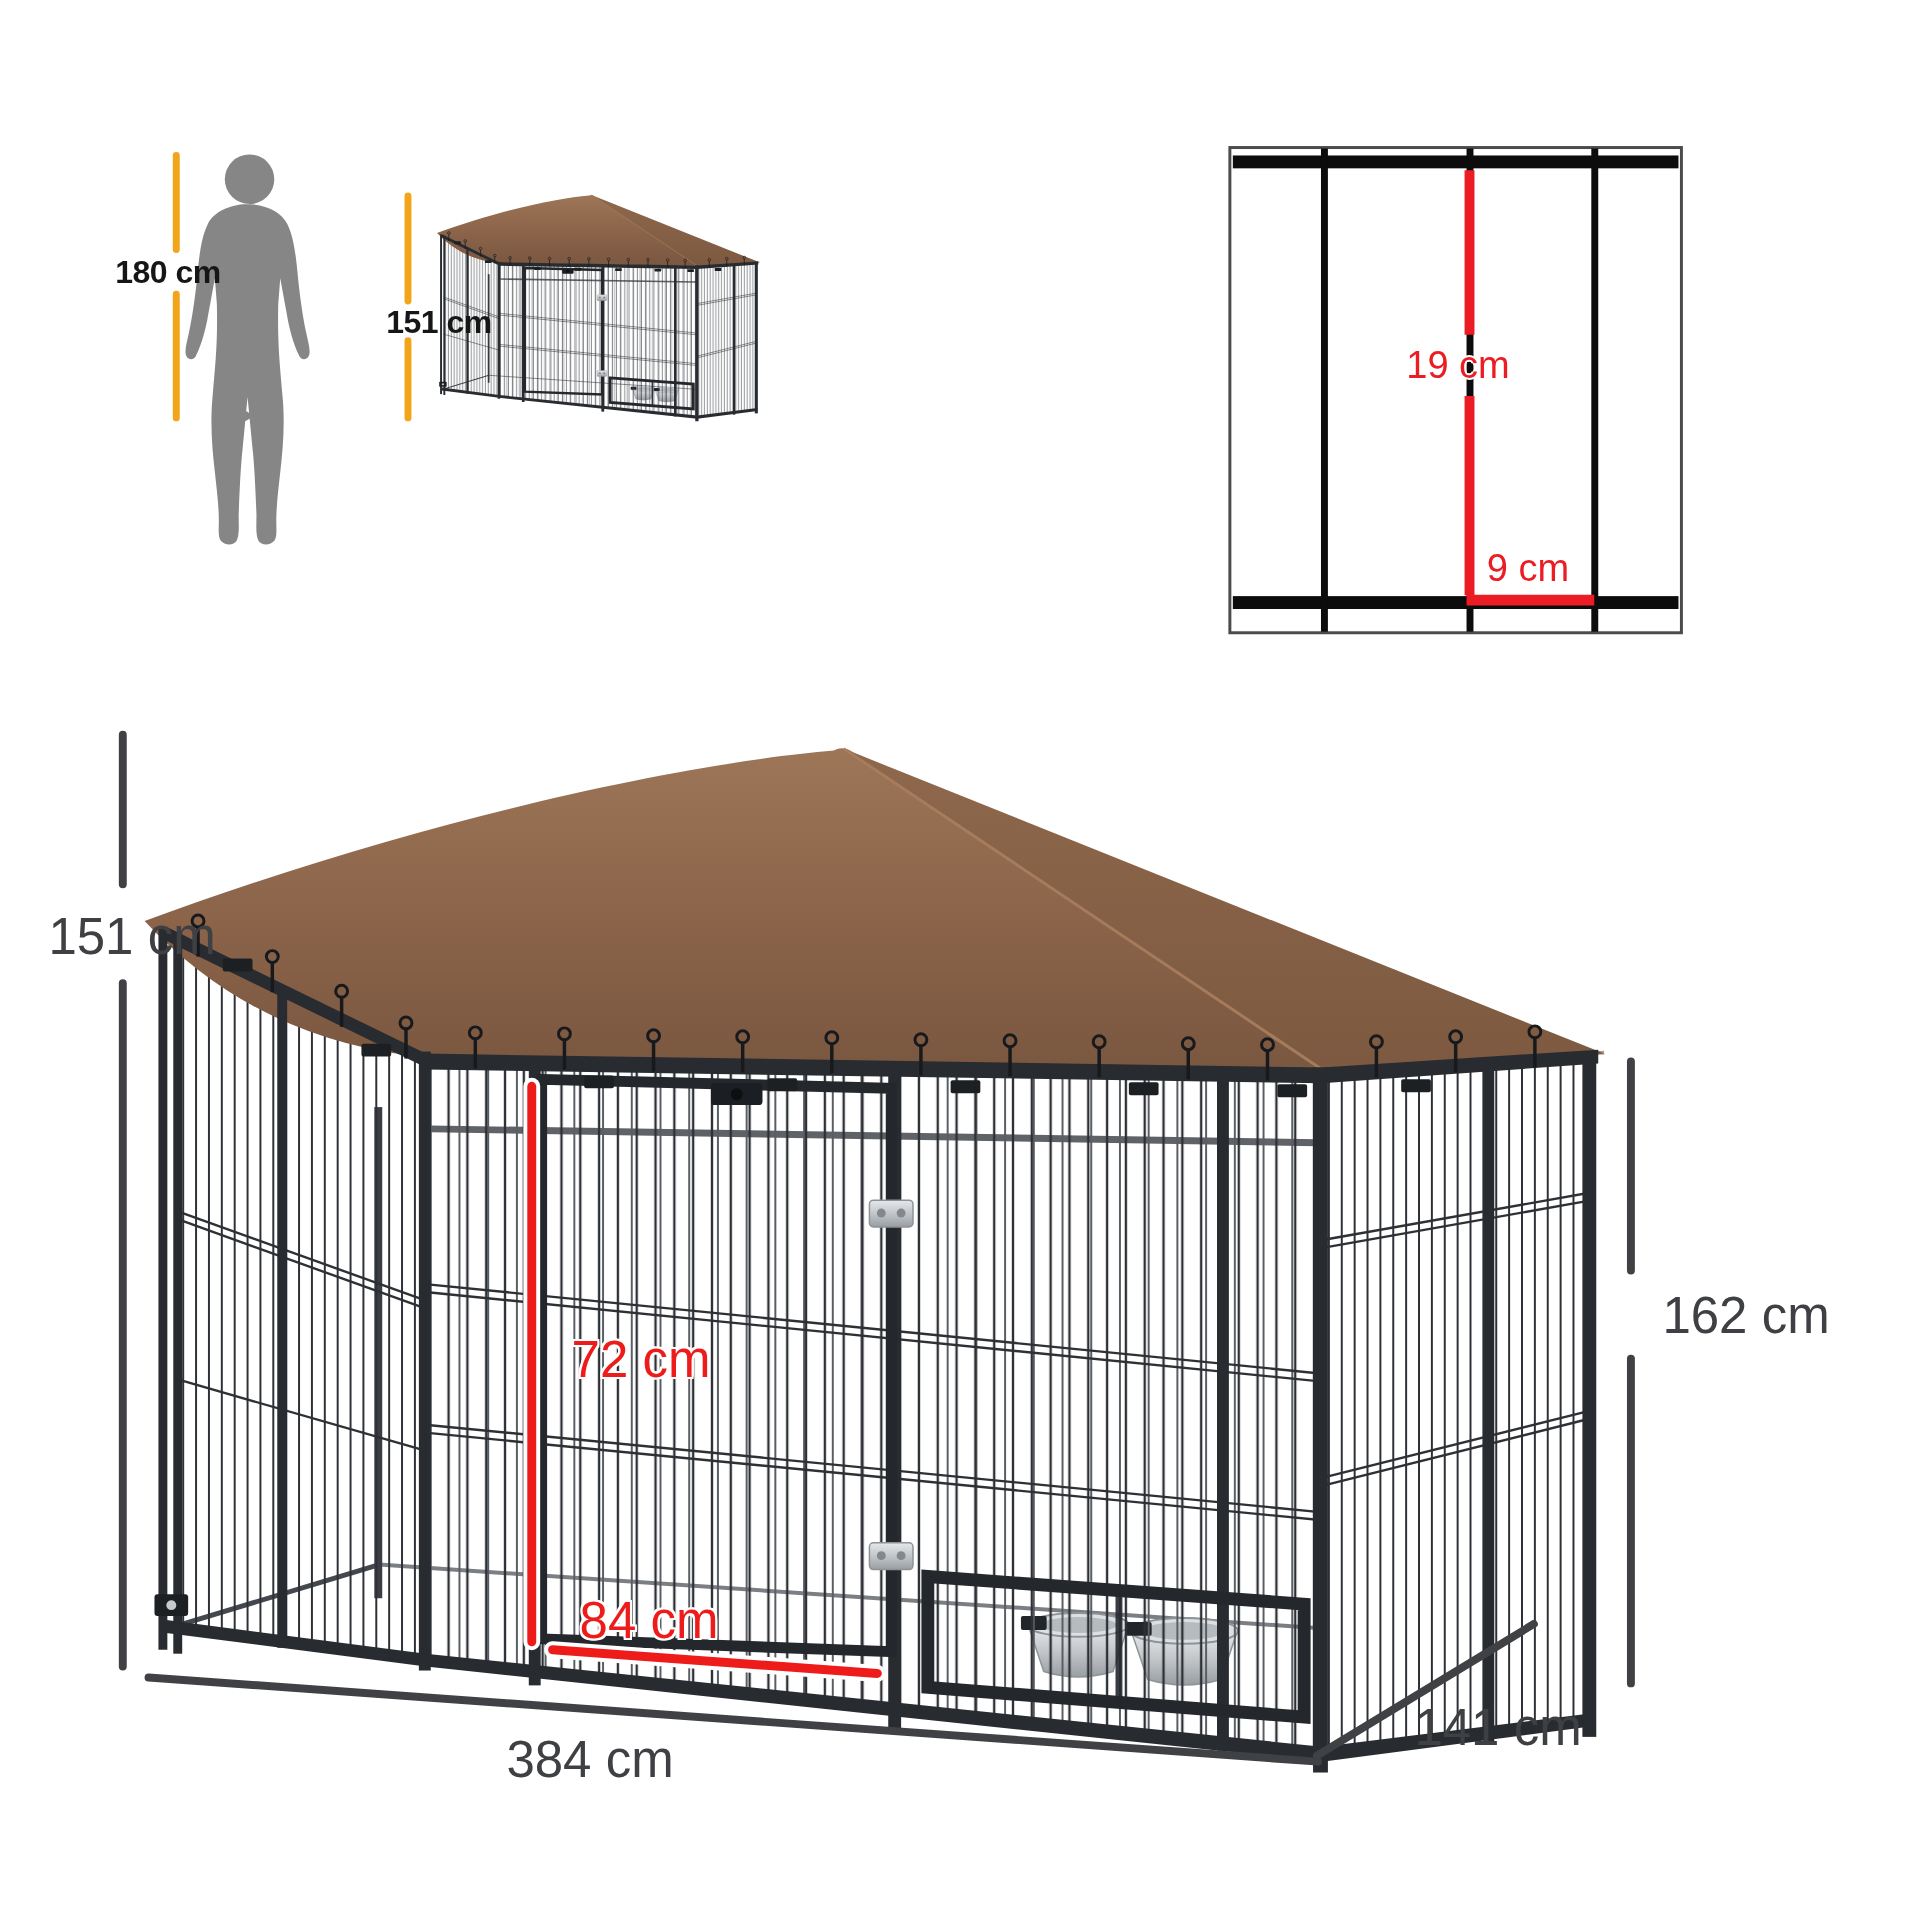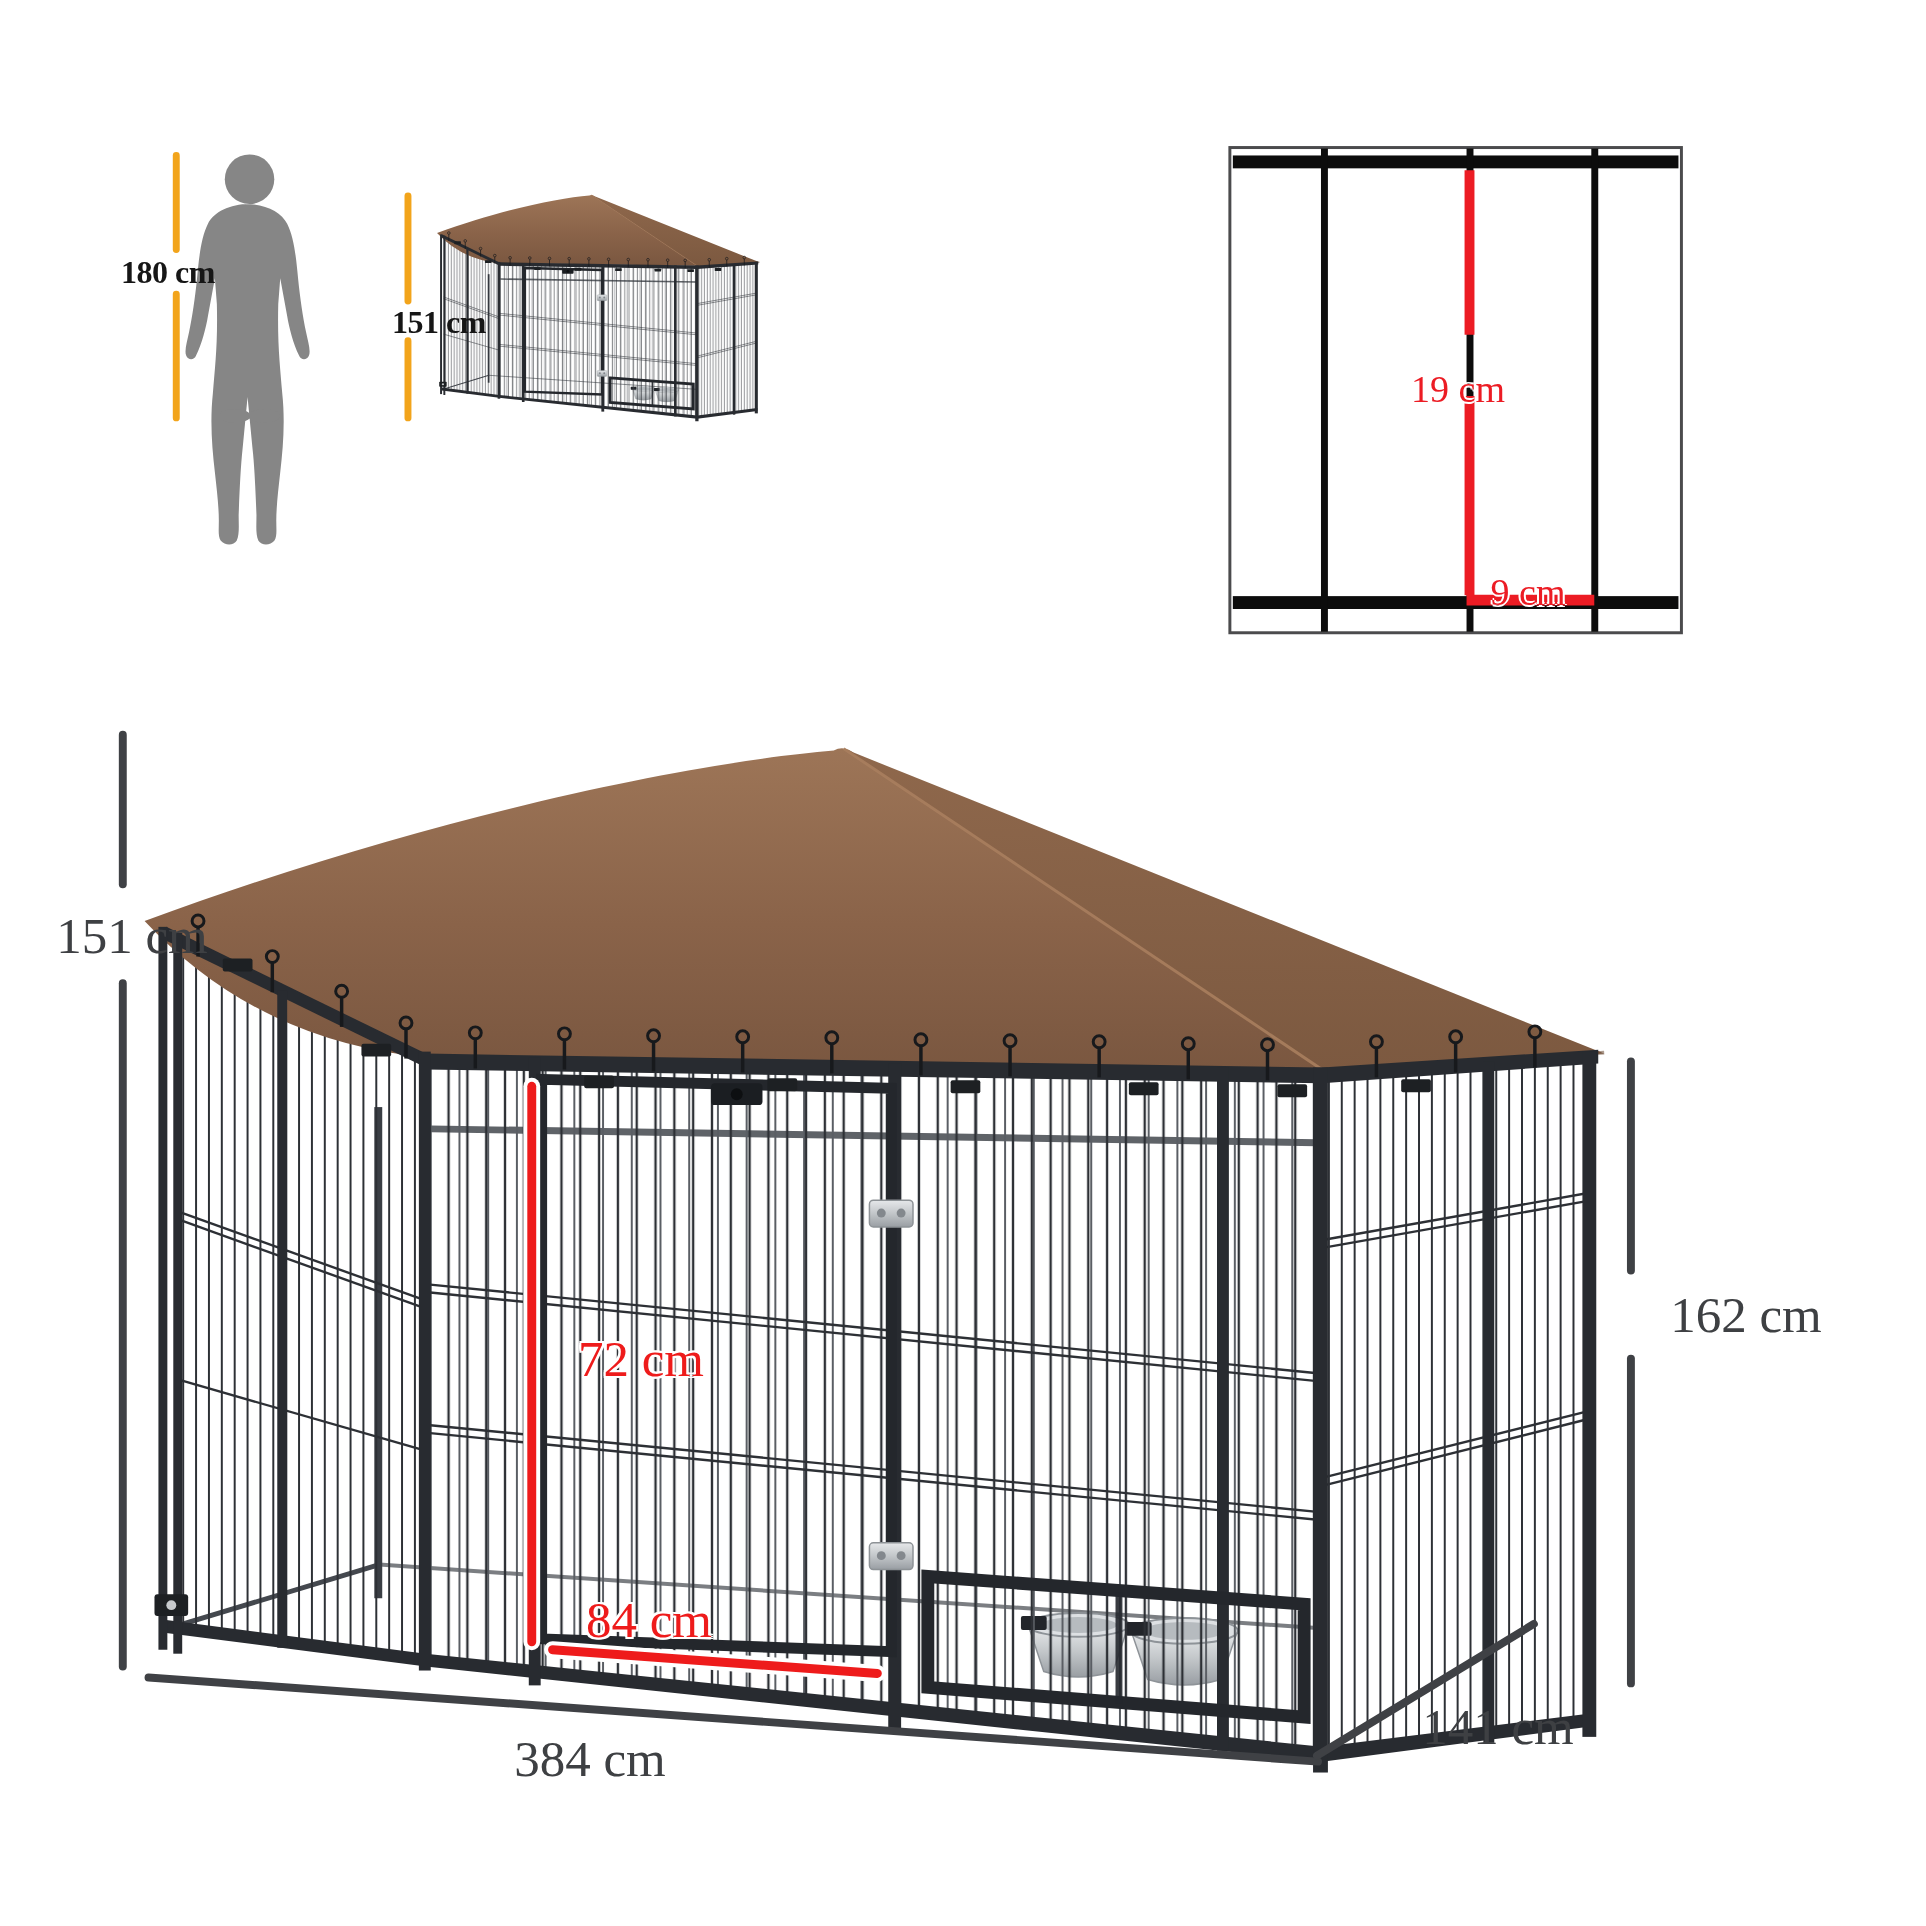--- a/index.html
+++ b/index.html
@@ -1,28 +1,28 @@
 <!DOCTYPE html>
 <html><head>
 <meta charset="utf-8">
 <style>
   html,body{margin:0;padding:0;background:#fff;}
   .stage{
     position:relative;width:1927px;height:1927px;background:#ffffff;overflow:hidden;
     font-family:"Liberation Sans",sans-serif;
   }
   .stage svg.art{position:absolute;left:0;top:0;width:1927px;height:1927px;display:block;}
-  .lbl{position:absolute;transform:translate(-50%,-50%);white-space:nowrap;line-height:1;font-family:Liberation Serif, serif;}
+  .lbl{position:absolute;transform:translate(-50%,-50%);white-space:nowrap;line-height:1;}
   .lbl-bold-sm{font-size:32px;font-weight:700;color:#161616;letter-spacing:-0.5px;}
   .lbl-gray-lg{font-size:51px;font-weight:400;color:#3e4043;}
   .lbl-red-lg{font-size:51px;font-weight:400;color:#ee1b1b;
     text-shadow:-2px 0 0 #fff,2px 0 0 #fff,0 -2px 0 #fff,0 2px 0 #fff,
                 -2px -2px 0 #fff,2px 2px 0 #fff,-2px 2px 0 #fff,2px -2px 0 #fff;}
   .lbl-red-sm{font-size:38px;font-weight:400;color:#ec1c24;
-    text-shadow:-2px 0 0 #fff,2px 0 0 #fff,0 -2px 0 #fff,0 2px 0 #fff;margin-top:24px;}
+    text-shadow:-2px 0 0 #fff,2px 0 0 #fff,0 -2px 0 #fff,0 2px 0 #fff;}
 </style>
 </head>
 <body>
 
 <div class="stage">
 
 <svg class="art" viewBox="0 0 1946 1946">
   <defs>
     <pattern id="mA" width="19" height="10" patternUnits="userSpaceOnUse">
       <line x1="9" y1="-1" x2="9" y2="11" stroke="#2d3035" stroke-width="2.4"></line>

